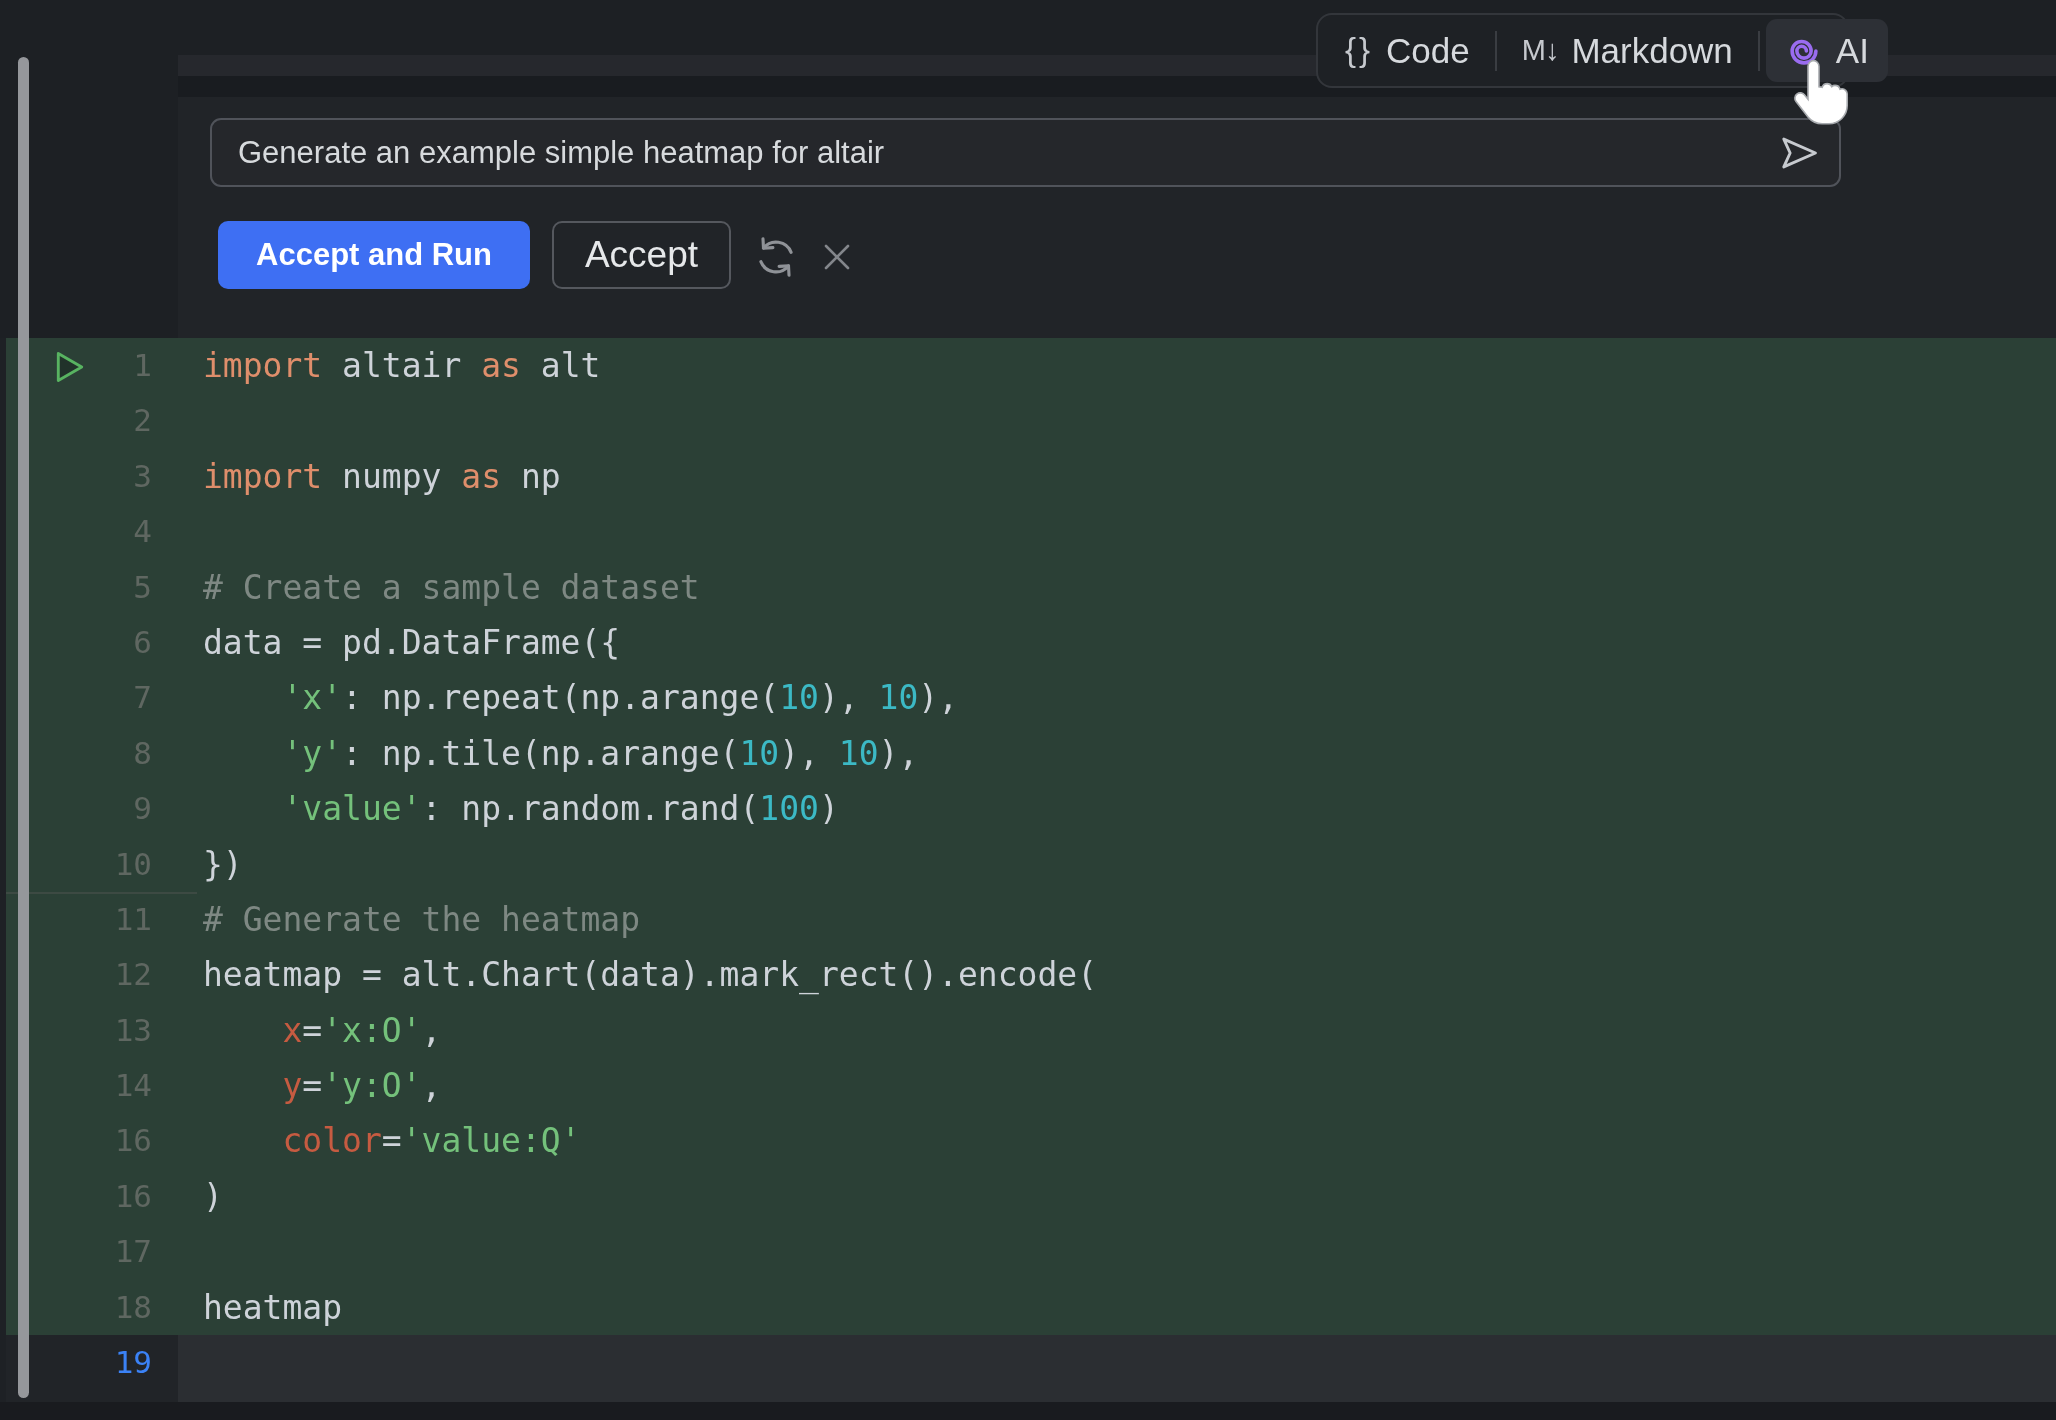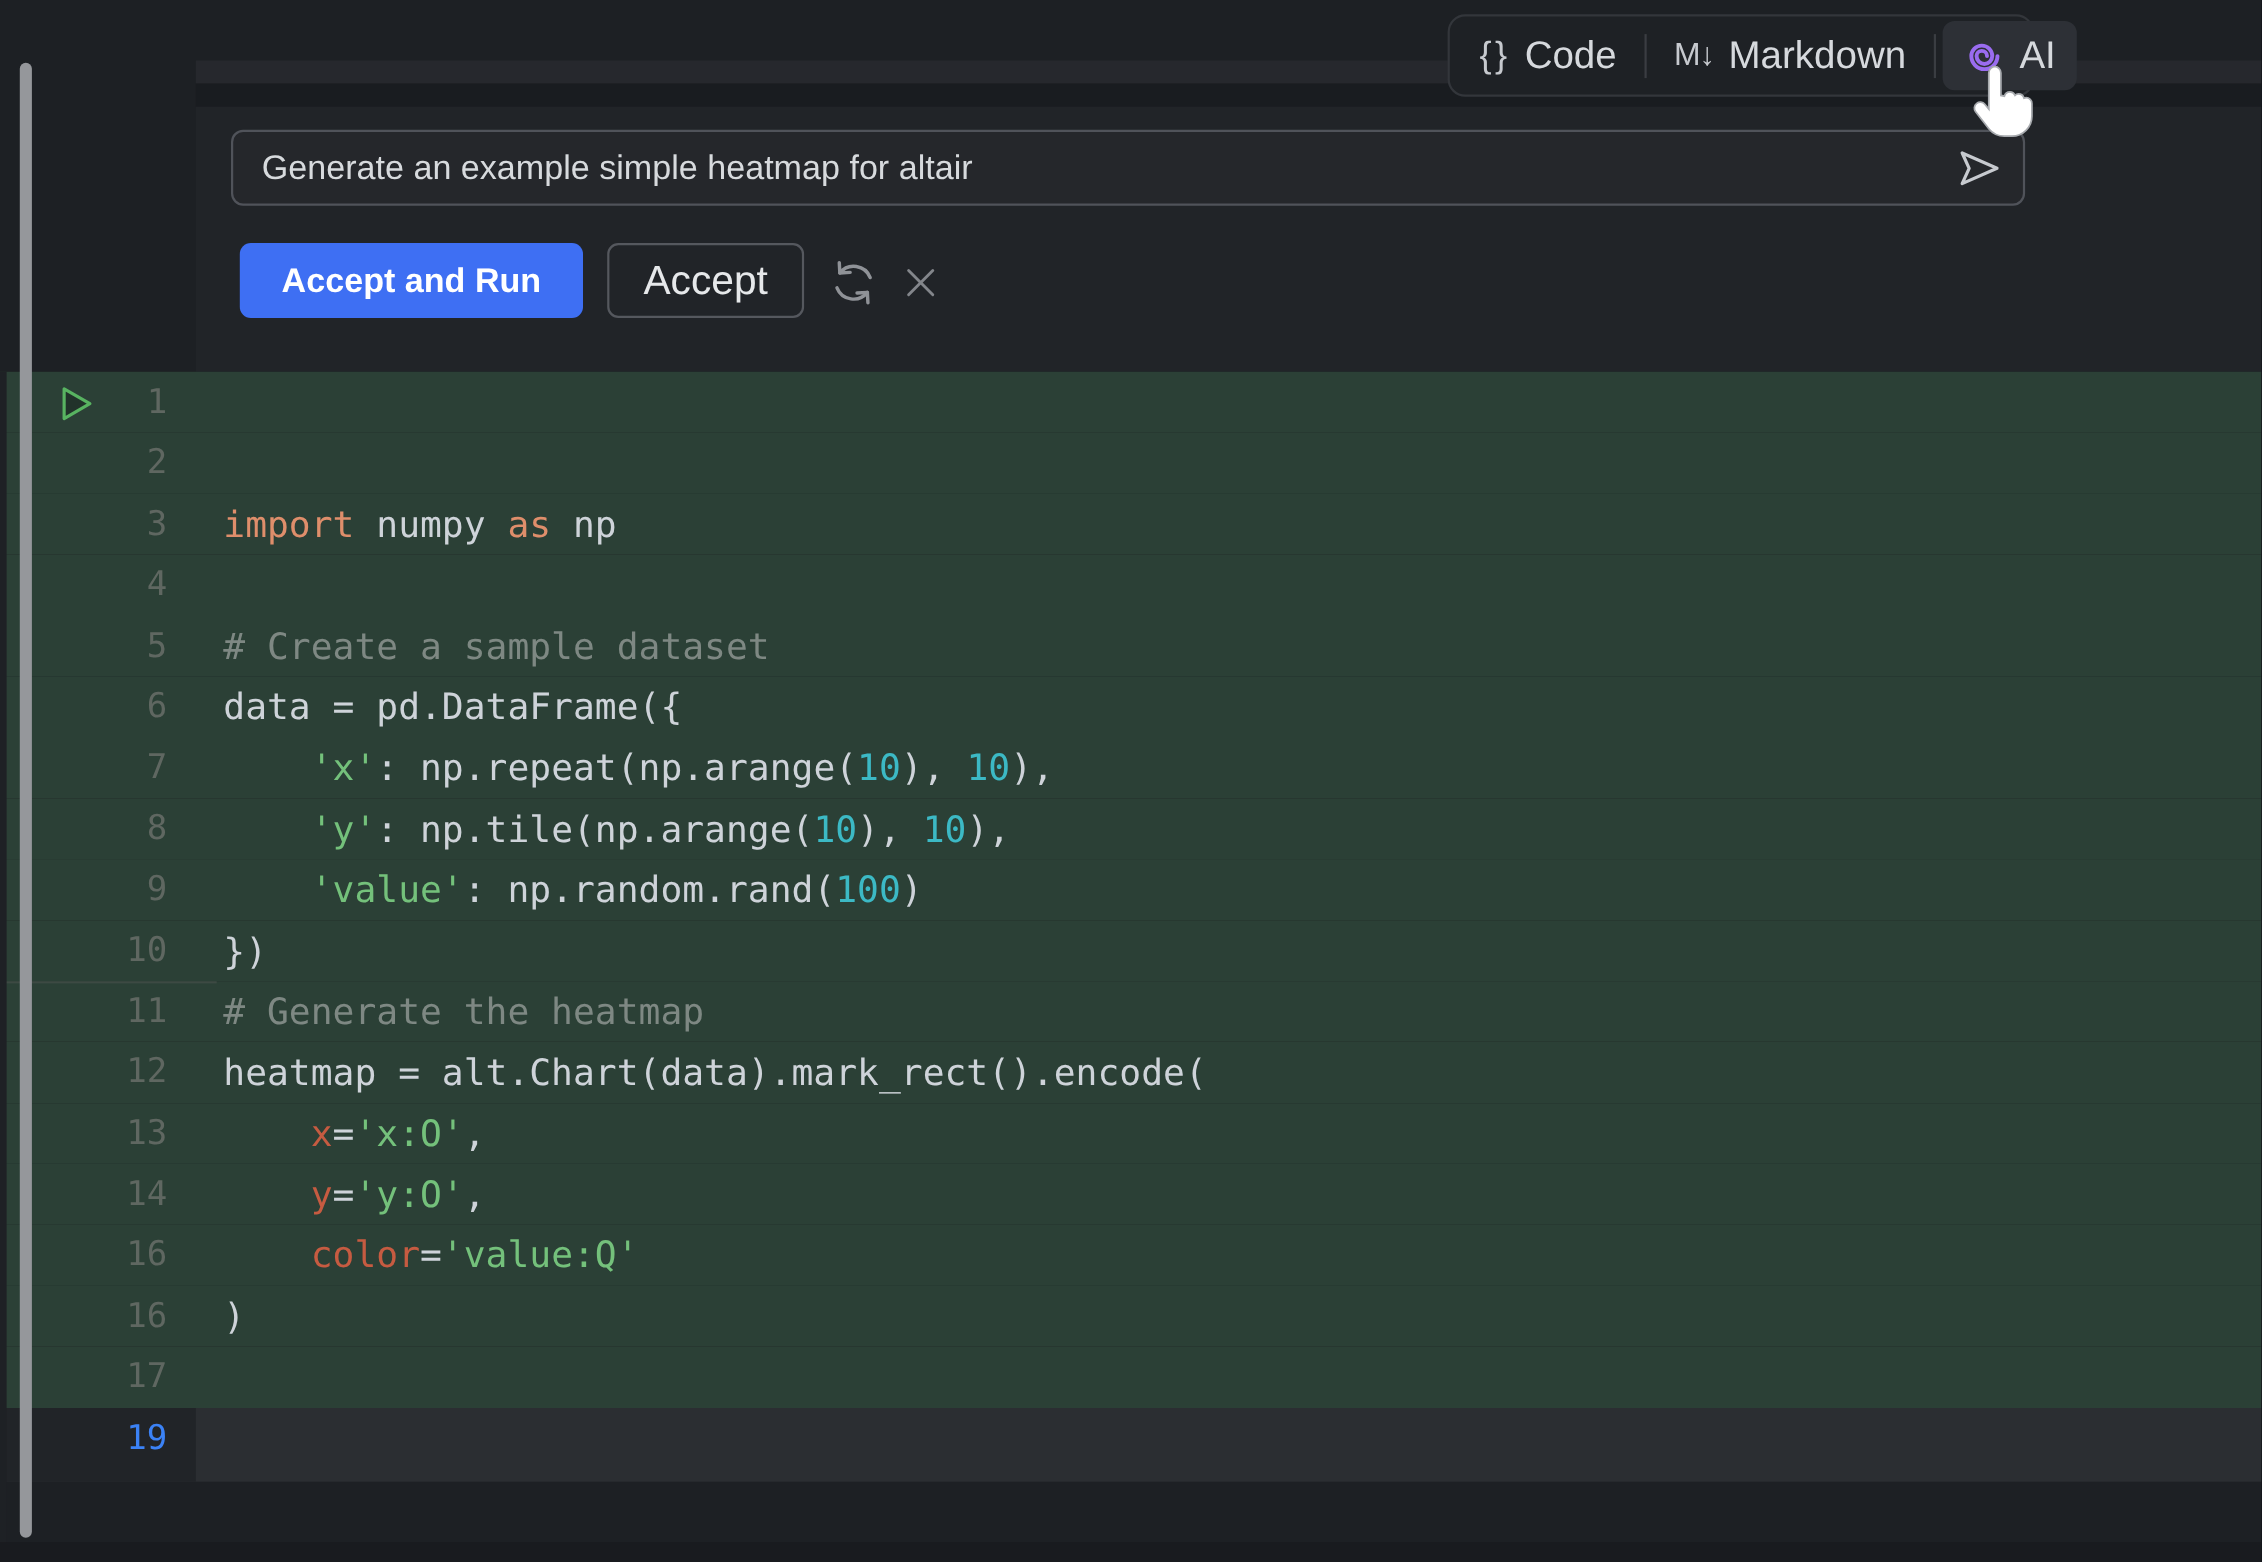--- a/index.html
+++ b/index.html
@@ -116,20 +116,21 @@
   <button class="icon-btn btn-close">
     <svg width="34" height="34" viewBox="0 0 34 34" fill="none" stroke="#83868b" stroke-width="2.6" stroke-linecap="round">
       <path d="M6 6 L28 28 M28 6 L6 28"></path>
     </svg>
   </button>
 
   <div class="code-area">
     <div id="code-lines">
         <div class="row added" style="background: rgb(43, 64, 54);">
           <span class="num">1</span>
+          <span class="code"><span style="color: rgb(223, 142, 107);">import</span><span style="color: rgb(206, 211, 217);"> altair </span><span style="color: rgb(223, 142, 107);">as</span><span style="color: rgb(206, 211, 217);"> alt</span></span>
         </div>
         <div class="row added" style="background: rgb(43, 64, 54);">
           <span class="num">2</span>
         </div>
         <div class="row added" style="background: rgb(43, 64, 54);">
           <span class="num">3</span>
           <span class="code"><span style="color: rgb(223, 142, 107);">import</span><span style="color: rgb(206, 211, 217);"> numpy </span><span style="color: rgb(223, 142, 107);">as</span><span style="color: rgb(206, 211, 217);"> np</span></span>
         </div>
         <div class="row added" style="background: rgb(43, 64, 54);">
           <span class="num">4</span>
@@ -179,20 +180,24 @@
           <span class="num">16</span>
           <span class="code"><span style="color: rgb(206, 211, 217);">    </span><span style="color: rgb(198, 91, 65);">color</span><span style="color: rgb(206, 211, 217);">=</span><span style="color: rgb(116, 193, 123);">'value:Q'</span></span>
         </div>
         <div class="row added" style="background: rgb(43, 64, 54);">
           <span class="num">16</span>
           <span class="code"><span style="color: rgb(206, 211, 217);">)</span></span>
         </div>
         <div class="row added" style="background: rgb(43, 64, 54);">
           <span class="num">17</span>
           <span class="code"></span>
+        </div>
+        <div class="row added" style="background: rgb(43, 64, 54);">
+          <span class="num">18</span>
+          <span class="code"><span style="color: rgb(206, 211, 217);">heatmap</span></span>
         </div>
         <div class="row normal">
           <span class="num">19</span>
           <span class="code"></span>
         </div>
       </div>
     <div class="gutter-divider" style="top:554px;"></div>
     <span class="run-btn">
       <svg width="36" height="36" viewBox="0 0 36 40" fill="rgba(0,0,0,0.22)">
         <polygon points="5,5 31,20 5,35" stroke="#58b361" stroke-width="3.2" stroke-linejoin="round" class="run-stroke"></polygon>

